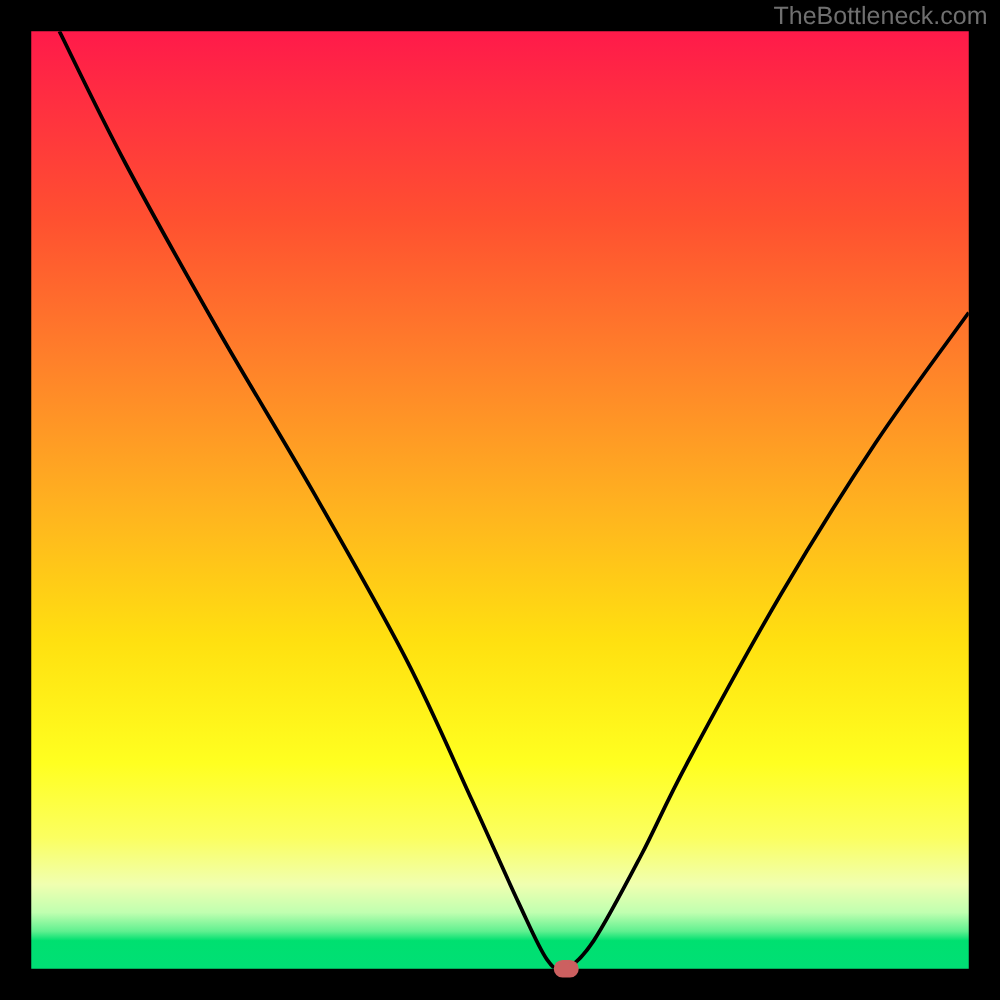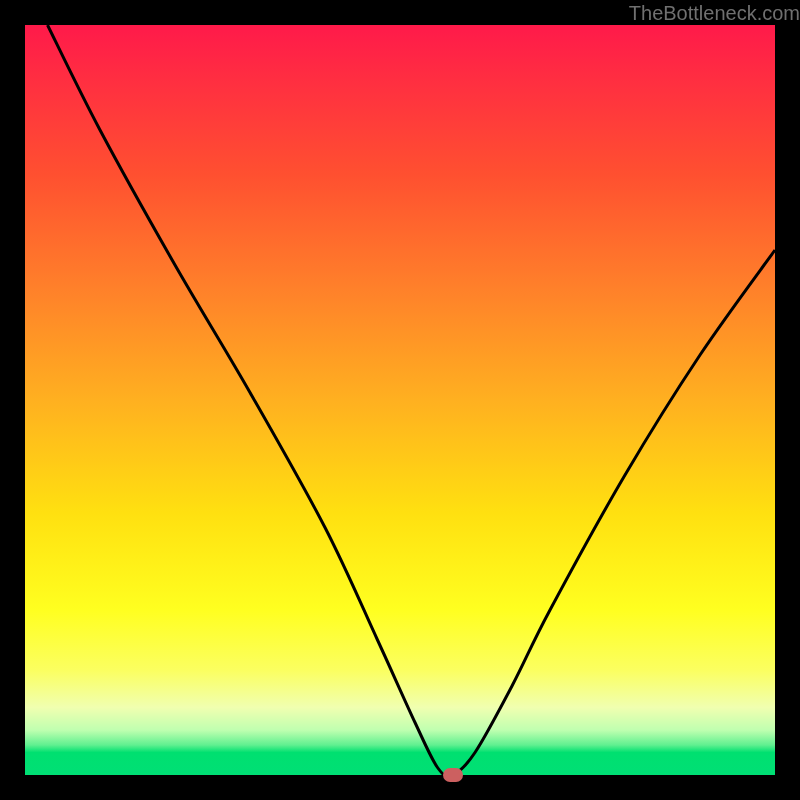--- a/index.html
+++ b/index.html
@@ -7,21 +7,21 @@
     padding: 0;
     width: 800px;
     height: 800px;
     background: #000;
     position: relative;
     font-family: Arial, sans-serif;
   }
   .watermark {
     position: absolute;
     top: 2px;
-    right: 0;
+    right: 10px;
     color: #707070;
     font-size: 20px;
     font-weight: 500;
     z-index: 10;
   }
   .plot-area {
     position: absolute;
     left: 25px;
     top: 25px;
     width: 750px;

